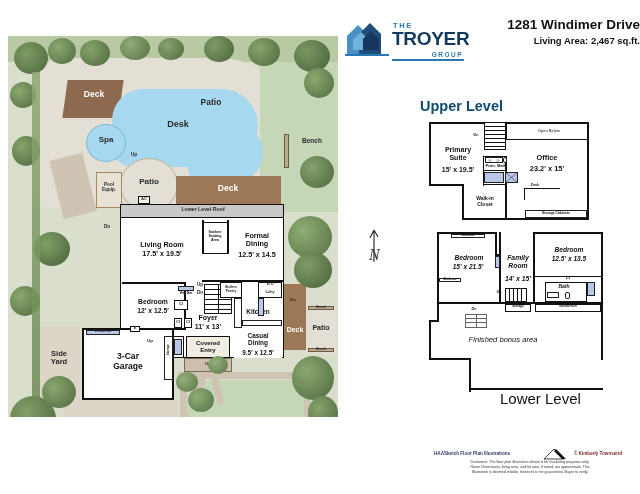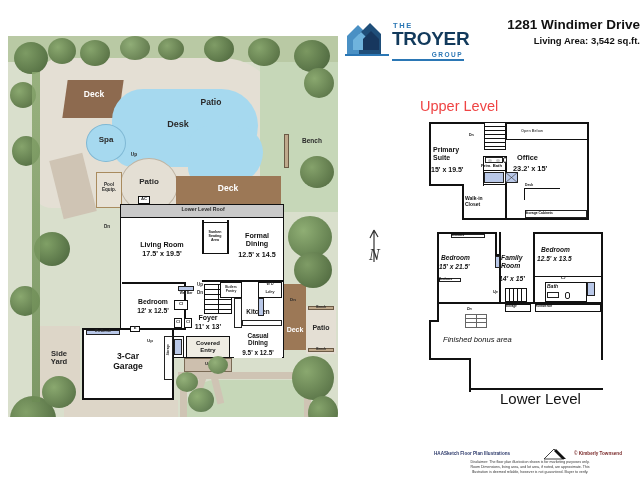--- a/index.html
+++ b/index.html
@@ -39,25 +39,25 @@
        line-height:1.1;white-space:nowrap;}
 
   
   .wall{position:absolute;background:#111;}
   .roomlbl{position:absolute;text-align:center;font-weight:bold;color:#111;line-height:1.15;}
 
   
   .tree{position:absolute;border-radius:50%;}
 
   
-  .levelTitle{position:absolute;font-size:14.5px;font-weight:normal;color:#ef4444;}
+  .levelTitle{position:absolute;font-size:14.5px;font-weight:bold;color:#0c4a6e;}
   .levelTitleBig{position:absolute;font-size:15px;font-weight:normal;color:#111;}
   .plan{position:absolute;background:#fff;}
   .pwall{position:absolute;background:#111;}
-  .plbl{position:absolute;font-weight:bold;color:#111;line-height:1.12;white-space:nowrap;}
+  .plbl{position:absolute;font-weight:bold;color:#111;text-align:center;line-height:1.12;white-space:nowrap;}
   .fixture{position:absolute;background:#b9c8e8;border:0.6px solid #222;box-sizing:border-box;}
   .fixwhite{position:absolute;background:#fff;border:0.6px solid #222;box-sizing:border-box;}
   .stairline{position:absolute;background:#111;height:0.7px;}
   .stairlineV{position:absolute;background:#111;width:0.7px;}
 
   
   #footer{left:430px;top:448px;width:200px;}
   .fnote{font-size:3.6px;color:#333;text-align:center;line-height:5.2px;}
   .fbrand{font-size:4.6px;font-weight:bold;color:#2d3a6b;white-space:nowrap;}
   .fcopy{font-size:4.6px;font-weight:bold;color:#7a2a2a;white-space:nowrap;}
@@ -81,21 +81,21 @@
     <div id="logo-text">
       <div class="logo-the">THE</div>
       <div class="logo-troyer">TROYER</div>
       <div class="logo-rule"></div>
       <div class="logo-group">GROUP</div>
     </div>
   </div>
 
   <div class="abs" id="addr">
     <div class="l1">1281 Windimer Drive</div>
-    <div class="l3">Living Area: 3,542 sq.ft.</div>
+    <div class="l3">Living Area: 2,467 sq.ft.</div>
   </div>
 </div>
 
 <div class="abs" id="siteplan">
 
   <div class="abs lawn" style="left:0;top:0;width:330px;height:420px;"></div>
   <div class="abs" style="left:0;top:0;width:330px;height:420px;background:#d9dfcc;"></div>
 
   <div class="abs" style="left:0;top:0;width:330px;height:26px;background:#b9c9a4;"></div>
 

